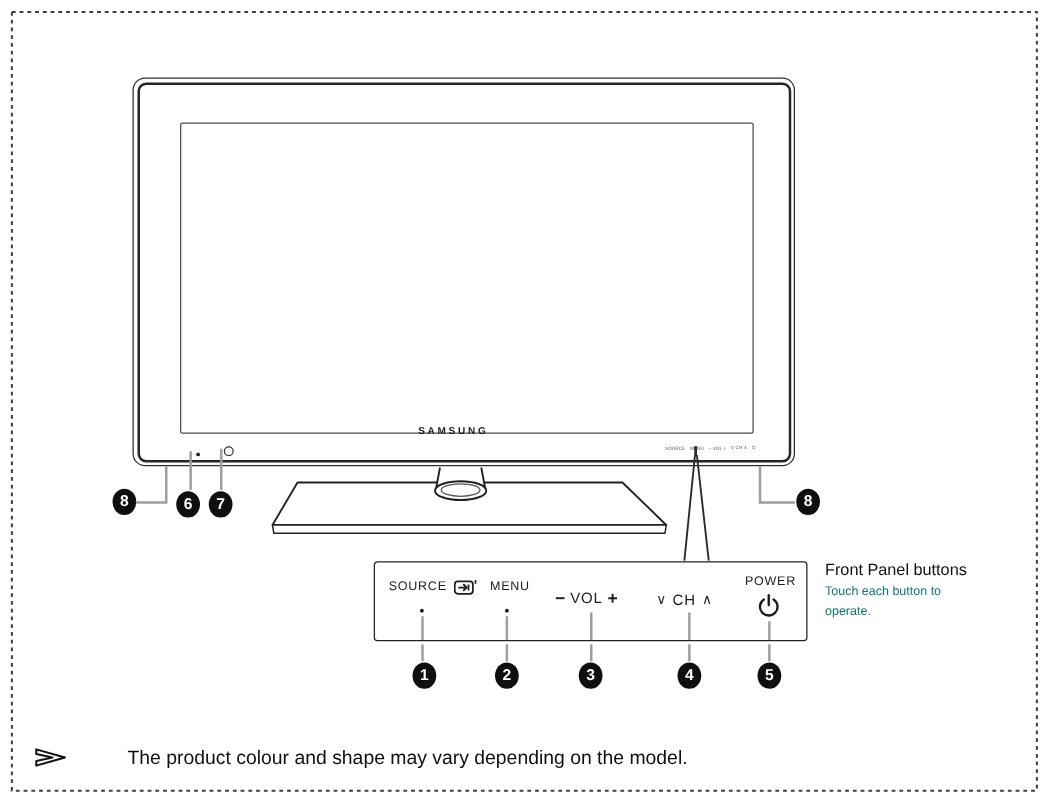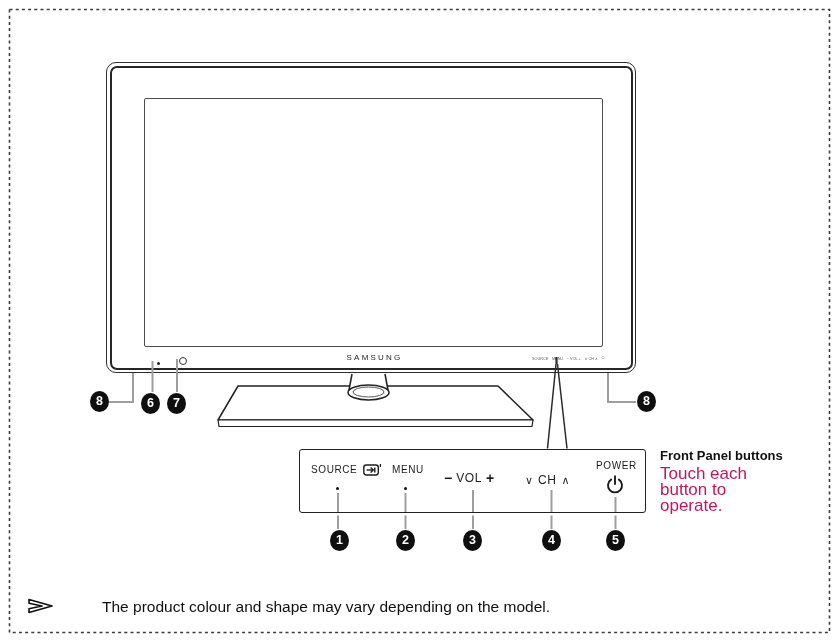--- a/index.html
+++ b/index.html
@@ -16,22 +16,22 @@
   }
   #tv-inner{
     position:absolute;left:2.5px;top:2.5px;right:2.5px;bottom:2.5px;
     border:2.5px solid #262626;border-radius:7px;
   }
   #tv-screen{
     position:absolute;left:32px;top:30px;width:459px;height:249px;box-sizing:border-box;
     border:1.4px solid #4d4d4d;border-radius:2px;background:#fff;
   }
   #brand{
-    position:absolute;left:223px;top:285px;width:80px;text-align:center;
-    font-size:8px;font-weight:normal;letter-spacing:2.2px;color:#1c1c1c;white-space:nowrap;
+    position:absolute;left:223px;top:272px;width:80px;text-align:left;
+    font-size:8px;font-weight:bold;letter-spacing:2.2px;color:#1c1c1c;white-space:nowrap;
   }
   #mini-labels{
     position:absolute;left:420px;top:288px;width:86px;height:10px;overflow:visible;
   }
   #mini-labels .row{
     display:flex;gap:9px;align-items:center;font-size:9px;color:#5a5a5a;
     width:200px;transform:scale(0.42);transform-origin:0 0;white-space:nowrap;
   }
   #sensor-dot{position:absolute;left:45px;top:294px;width:3px;height:3px;border-radius:50%;background:#222;}
   #remote-sensor{position:absolute;left:67px;top:289px;width:6px;height:6px;border-radius:50%;border:1.2px solid #333;background:#fff;}
@@ -46,22 +46,22 @@
     border:1.5px solid #222;border-radius:3px;z-index:2;
   }
   .strip-label{position:absolute;font-size:10px;letter-spacing:0.6px;color:#1c1c1c;white-space:nowrap;}
   .strip-dot{position:absolute;width:3px;height:3px;border-radius:50%;background:#111;}
   .hgroup{position:absolute;display:flex;align-items:center;white-space:nowrap;color:#1c1c1c;}
   .pm{font-size:14px;font-weight:bold;line-height:10px;}
   .chv{font-size:11px;line-height:10px;color:#2a2a2a;}
   .mid{font-size:12px;letter-spacing:0.6px;}
   
   #annotation{left:660px;top:448px;width:150px;z-index:2;}
-  #annotation .t{font-size:13px;font-weight:bold;color:#111;}
-  #annotation .b{font-size:17px;line-height:16px;width:132px;margin-top:3px;color:#be185d;}
+  #annotation .t{font-size:13px;font-weight:normal;color:#111;}
+  #annotation .b{font-size:10px;line-height:16px;width:132px;margin-top:3px;color:#0f766e;}
   #note-text{left:62px;top:598px;font-size:15.5px;color:#101010;z-index:2;white-space:nowrap;margin-left:40px;}
   #note-arrow{left:26px;top:597px;z-index:2;}
   .layer{left:0;top:0;z-index:3;pointer-events:none;}
   .under{z-index:1;}
 </style>
 </head>
 <body>
 
 <div id="page">
 

